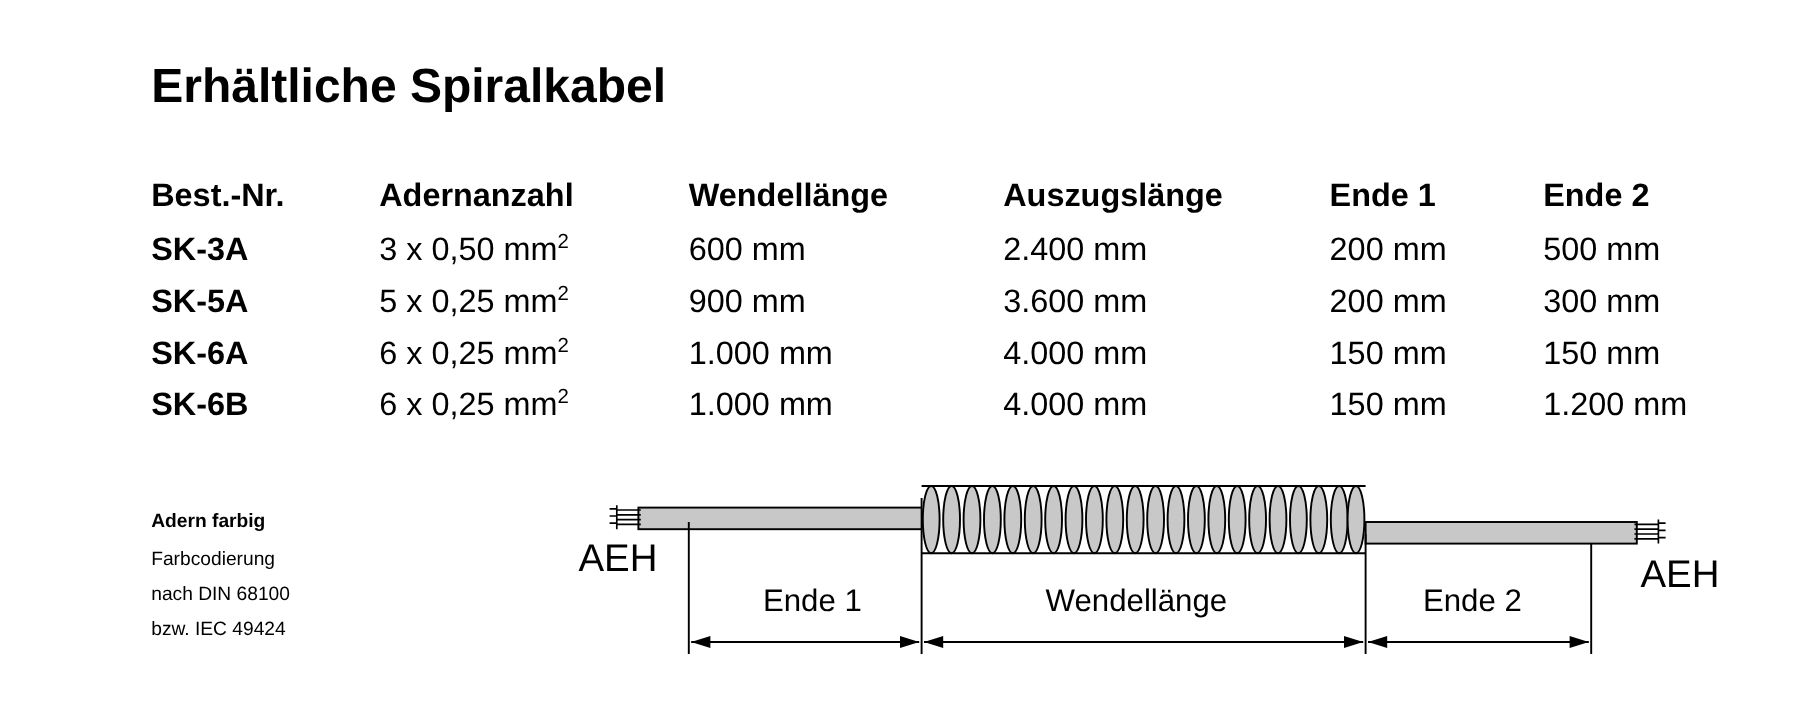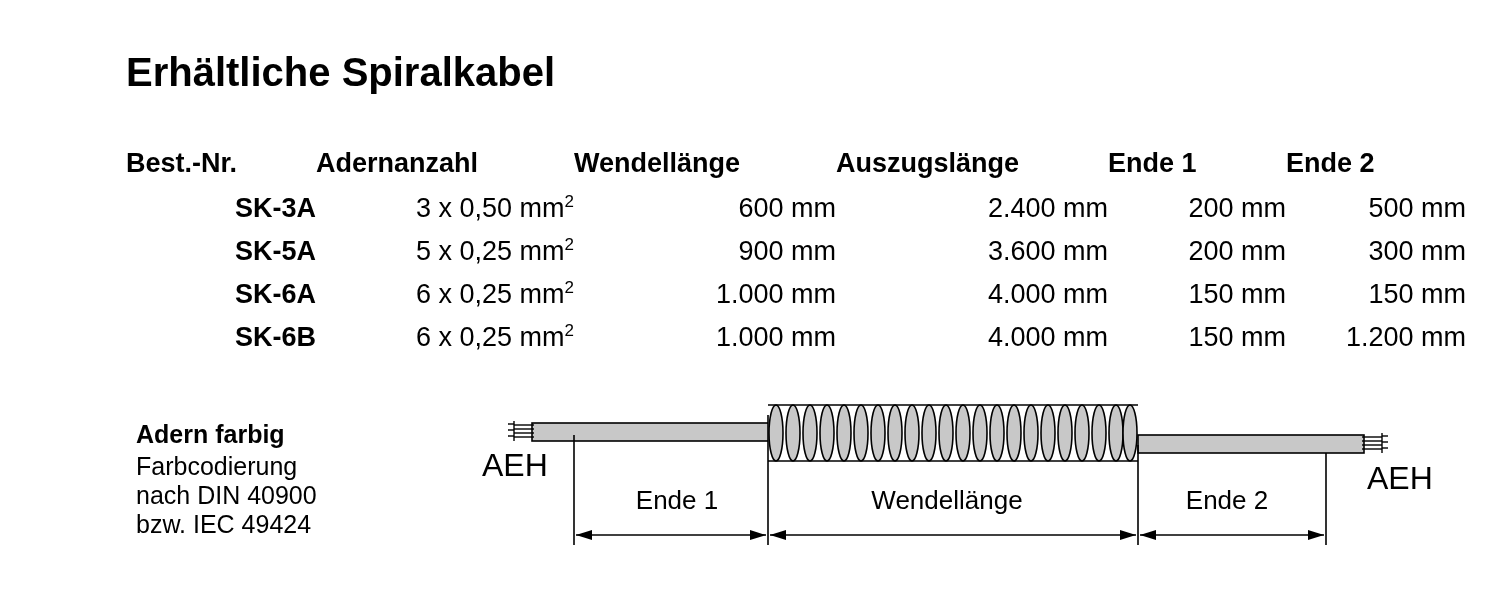--- a/index.html
+++ b/index.html
@@ -41,21 +41,21 @@
   }
   table.spec th {
     text-align: left;
     font-weight: bold;
     padding: 0 0 14px 0;
     white-space: nowrap;
     vertical-align: bottom;
     margin-left: 12px;
   }
   table.spec td {
-    text-align: right;
+    text-align: left;
     padding: 0 0 12px 0;
     white-space: nowrap;
     vertical-align: bottom;
     font-weight: normal;
   }
   table.spec td.code {
     font-weight: bold;
   }
   
   table.spec th.c0, table.spec td.c0 { width: 190px; }
@@ -69,23 +69,22 @@
     font-size: 17px;
     vertical-align: super;
     line-height: 0;
   }
 
   
   .note {
     position: absolute;
     left: 114px;
     top: 420px;
-    font-size: 25px;
+    font-size: 16px;
     line-height: 29px;
-    margin-left: 10px;
   }
   .note .note-head {
     font-weight: bold;
     margin-bottom: 3px;
   }
   .note .note-line { white-space: nowrap; }
 
   
   .drawing {
     position: absolute;
@@ -161,21 +160,21 @@
         <td class="c3">4.000 mm</td>
         <td class="c4">150 mm</td>
         <td class="c5">1.200 mm</td>
       </tr>
     </tbody>
   </table>
 
   <div class="note">
     <div class="note-head">Adern farbig</div>
     <div class="note-line">Farbcodierung</div>
-    <div class="note-line">nach DIN 40900</div>
+    <div class="note-line">nach DIN 68100</div>
     <div class="note-line">bzw. IEC 49424</div>
   </div>
 
   <div class="drawing">
 
     <svg width="1010" height="190" viewBox="0 0 1010 190">
 
       <g>
         <rect x="70" y="28" width="240" height="18" fill="#c8c8c8" stroke="#000000" stroke-width="1.6"></rect>
 

